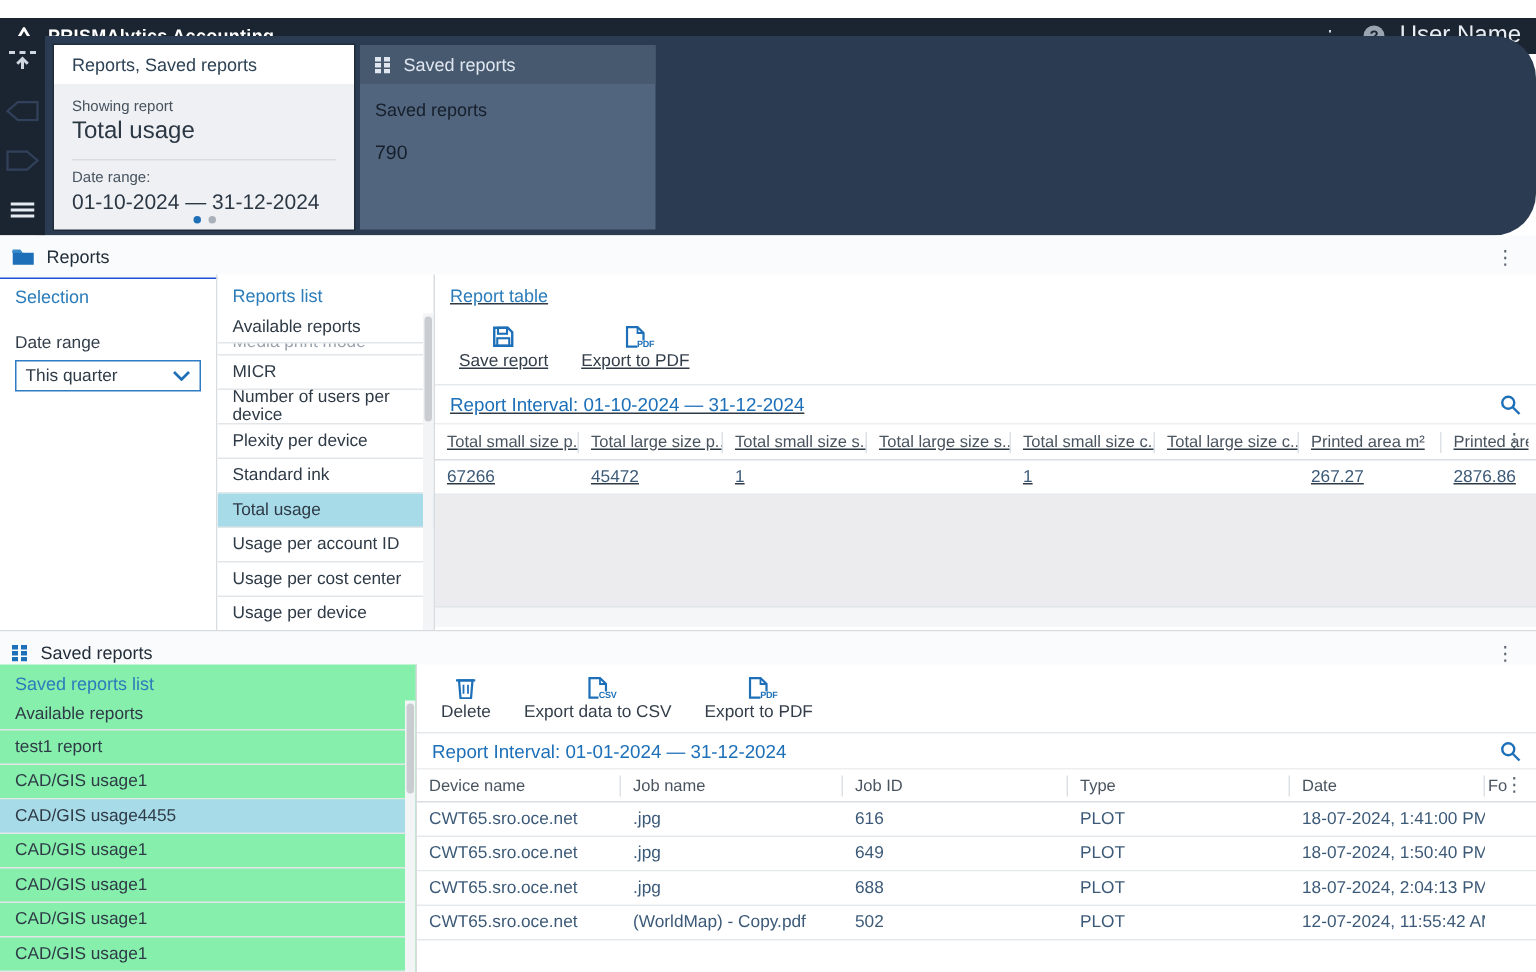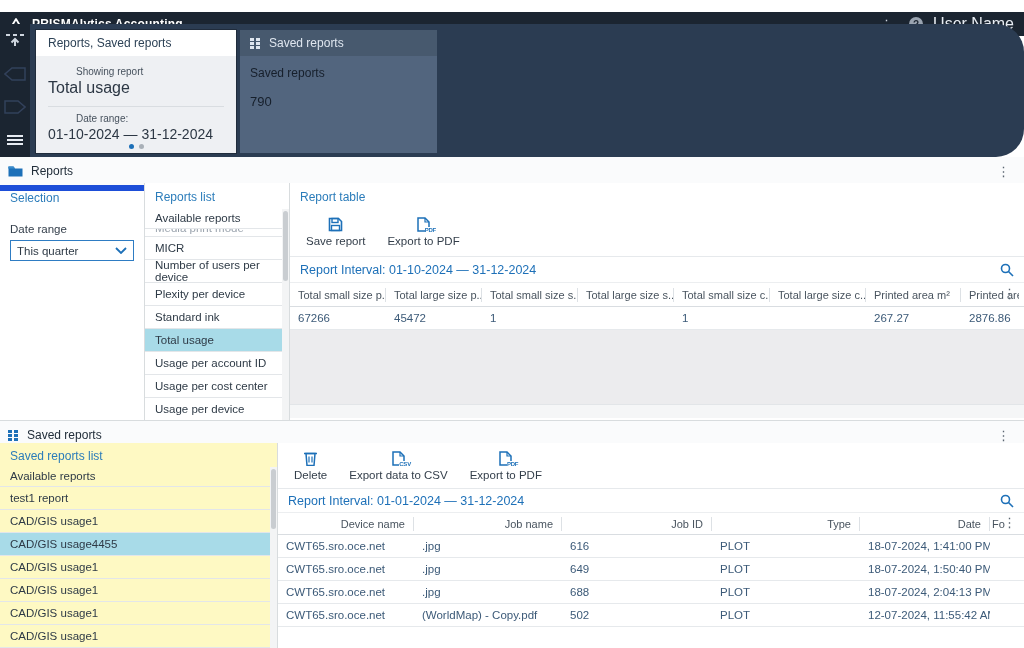--- a/index.html
+++ b/index.html
@@ -22,39 +22,39 @@
   .hero { position:absolute; top:24px; left:0; width:1024px; height:133px; background:#2b3c52;border-radius:28px; }
   .rail { position:absolute; left:0; top:0; width:30px; height:133px; background:#1b2531;
     display:flex; flex-direction:column; align-items:center; }
   .rail .slot { height:33px; display:flex; align-items:center; justify-content:center; width:100%; }
 
   .card { position:absolute; top:6px; height:123px; }
   .overview-card { left:36px; width:200px; background:#eef0f3; box-shadow:0 0 0 1px #202c3c; }
   .overview-card .card-head { background:#ffffff; height:26px; display:flex; align-items:center;
     padding:0 12px; font-size:12px; color:#2d4256; }
   .overview-card .card-body { padding:8px 12px 0 12px; position:relative; height:97px; }
-  .small-label { font-size:10px; color:#47525e; margin-top:2px;margin-left:28px; }
+  .small-label { font-size:10px; color:#47525e; margin-top:2px; }
   .report-name { font-size:16px; color:#2c3744; margin-top:2px; }
   .card-divider { border:none; border-top:1px solid #d9dde1; margin:9px 0 6px 0; }
   .date-value { font-size:14px; color:#2c3744; margin-top:2px; }
   .dots { position:absolute; bottom:4px; left:0; width:100%; display:flex; justify-content:center; gap:5px; }
   .dot { width:5px; height:5px; border-radius:50%; }
   .dot.active { background:#1d70b8; }
   .dot.inactive { background:#a9b0b8; }
 
   .saved-card { left:240px; width:197px; background:#52657e; }
   .saved-card .card-head { background:#47596e; height:26px; display:flex; align-items:center;
     gap:8px; padding:0 10px; font-size:12px; color:#dfe6ef; }
   .saved-card .card-body { padding:10px 10px; }
   .saved-card .metric-label { font-size:12px; color:#161f2b; margin-bottom:14px; }
   .saved-card .metric-value { font-size:13px; color:#161f2b; }
 
   
   .section-head { display:flex; align-items:center; gap:8px; background:#fafbfc;
-    border-bottom:6px solid #1d4ed8; padding:14px 8px; }
+    border-bottom:1px solid #1d4ed8; padding:14px 8px; }
   .section-title { font-size:12px; color:#222e3a; }
   .section-head .spacer { flex:1; }
   .panel-title { font-size:12px; color:#2b7cba; }
 
   .reports-section { position:absolute; top:157px; left:0; width:1024px; height:263px; background:#fff; }
   .reports-section .section-head { height:26px; }
   .reports-body { position:absolute; top:26px; left:0; right:0; bottom:0; display:flex; }
 
   .selection-panel { width:145px; border-right:1px solid #d8dcde; padding:8px 10px; }
   .selection-panel .panel-title { margin-bottom:18px; }
@@ -67,21 +67,21 @@
   .list-panel .panel-title { padding:7px 0 0 10px; height:26px; }
   .group-header { font-size:11.5px; color:#2e3a46; padding:3px 10px 4px 10px; border-bottom:1px solid #e3e6e9; }
   .partial-item { height:8px; overflow:hidden; border-bottom:1px solid #e3e6e9; padding:0 10px; }
   .partial-item span { display:block; margin-top:-7px; font-size:11.5px; color:#9aa3ad; }
   .list-item { height:23px; display:flex; align-items:center; padding:0 10px; font-size:11.5px;
     color:#2e3a46; border-bottom:1px solid #e3e6e9; cursor:pointer; }
   .list-item.selected { background:#a8dbe8; }
   .vscroll { position:absolute; right:0; width:7px; background:#f3f4f5; }
   .vscroll .thumb { position:absolute; left:1px; width:5px; background:#c9cdd1; border-radius:3px; }
 
-  .table-panel { flex:1; position:relative; background:#fff; overflow:hidden; }
+  .table-panel { flex:1; position:relative; background:#fff; overflow:hidden;text-decoration:underline; }
   .table-panel .panel-title { padding:7px 0 0 10px; height:26px; }
   .toolbar { display:flex; gap:10px; padding:4px 10px 0 10px; height:48px; border-bottom:1px solid #e6e9ec; }
   .tool-btn { display:flex; flex-direction:column; align-items:center; gap:3px; padding:2px 6px; cursor:pointer; }
   .tool-btn .t-label { font-size:11.5px; color:#333e4a; white-space:nowrap; }
   .tool-icon { height:17px; display:flex; align-items:flex-end; justify-content:center; position:relative; }
   .filetype-tag { position:absolute; bottom:-1px; right:-6px; font-size:6px; font-weight:bold;
     color:#1d70b8; background:#fff; line-height:1; letter-spacing:-.2px; }
   .interval-row { height:26px; display:flex; align-items:center; padding:0 10px; border-bottom:1px solid #eceef0; }
   .interval-text { font-size:12.5px; color:#1d70b8; flex:1; }
 
@@ -93,21 +93,21 @@
   .grid-row .cell { font-size:11.5px; color:#3c5a78; padding:0 8px; white-space:nowrap; overflow:hidden; }
 
   .rt-c { width:96px; } .rt-c7 { width:95px; } .rt-c8 { width:58px; border-right:none !important; }
   .filler { background:#ececee; }
   .bottom-strip { background:#f5f6f7; border-top:1px solid #e2e5e8; }
 
   .saved-section { position:absolute; top:420px; left:0; width:1024px; height:228px; background:#fff;
     border-top:1px solid #d8dcde; }
   .saved-section .section-head { height:22px; }
   .saved-body { position:absolute; top:22px; left:0; right:0; bottom:0; display:flex; }
-  .saved-list-panel { width:278px; border-right:1px solid #d8dcde; position:relative; background:#fef9c3; overflow:hidden; }
+  .saved-list-panel { width:278px; border-right:1px solid #d8dcde; position:relative; background:#86efac; overflow:hidden; }
   .saved-list-panel .panel-title { padding:6px 0 0 10px; height:24px; }
   .saved-table-panel { flex:1; position:relative; overflow:hidden; background:#fff; }
   .saved-table-panel .panel-title { padding:6px 0 0 10px; height:24px; }
   .saved-table-panel .toolbar { height:46px; }
 
   .st-c1 { width:136px; } .st-c2 { width:148px; } .st-c3 { width:150px; }
   .st-c4 { width:148px; } .st-c5 { width:130px; } .st-c6 { width:16px; border-right:none !important; padding:0 2px !important; }
 
   svg { display:block; }
 </style>
@@ -366,21 +366,21 @@
             <span class="t-label">Export to PDF</span>
           </div>
         </div>
         <div class="interval-row" style="height:24px;">
           <span class="interval-text">Report Interval: 01-01-2024 — 31-12-2024</span>
           <svg width="14" height="14" viewBox="0 0 14 14">
             <circle cx="5.5" cy="5.5" r="4" fill="none" stroke="#1d70b8" stroke-width="1.6"></circle>
             <line x1="8.5" y1="8.5" x2="13" y2="13" stroke="#1d70b8" stroke-width="1.6"></line>
           </svg>
         </div>
-        <div class="grid-header" style="height:22px;text-align:right;">
+        <div class="grid-header" style="height:22px;">
           <span class="hcell st-c1">Device name</span>
           <span class="hcell st-c2">Job name</span>
           <span class="hcell st-c3">Job ID</span>
           <span class="hcell st-c4">Type</span>
           <span class="hcell st-c5">Date</span>
           <span class="hcell st-c6">Fo</span>
           <span class="kebab hkebab" style="top:3px;">⋮</span>
         </div>
         <div class="grid-row">
           <span class="cell st-c1">CWT65.sro.oce.net</span>

